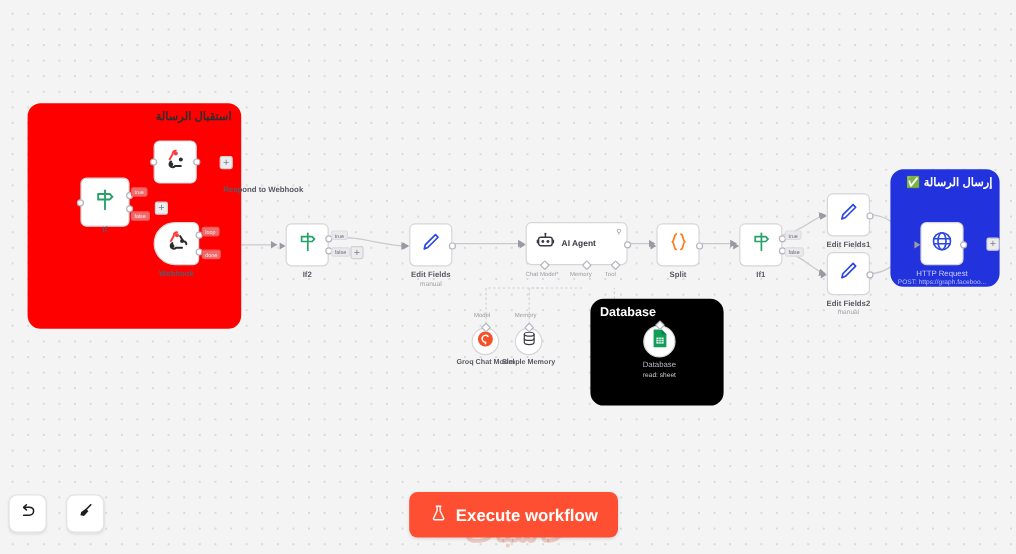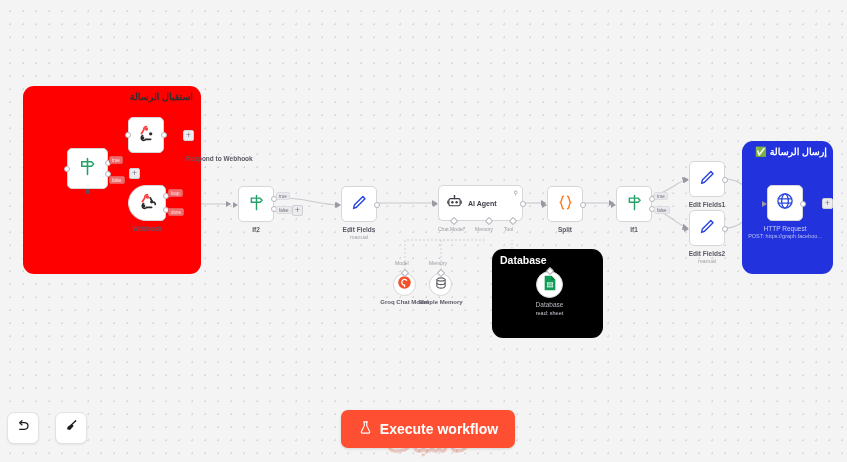--- a/index.html
+++ b/index.html
@@ -23,21 +23,21 @@
 
   
   .group { position:absolute; border-radius:11px; }
   .group-title {
     position:absolute; top:5px; font-size:9.5px; font-weight:700; white-space:nowrap;
   }
   #group-receive { left:23px; top:86px; width:178px; height:188px; background:#ff0000; }
   #group-receive .group-title { right:8px; color:#2e2e2e; direction:rtl; }
   #group-database { left:492px; top:249px; width:111px; height:89px; background:#000000; }
   #group-database .group-title { left:8px; color:#ffffff; font-size:10.5px; }
-  #group-send { left:742px; top:141px; width:91px; height:133px; background:#2233dd; }
+  #group-send { left:742px; top:141px; width:91px; height:98px; background:#2233dd; }
   #group-send .group-title { right:6px; color:#ffffff; direction:rtl; font-size:9.5px; }
 
   
   .node { position:absolute; }
   .node-box {
     width:36px; height:36px; background:#ffffff; border:1px solid #d6d6d9;
     border-radius:5px; display:flex; align-items:center; justify-content:center;
     position:relative;
   }
   .node-box.trigger { border-radius:18px 5px 5px 18px; width:38px; }

